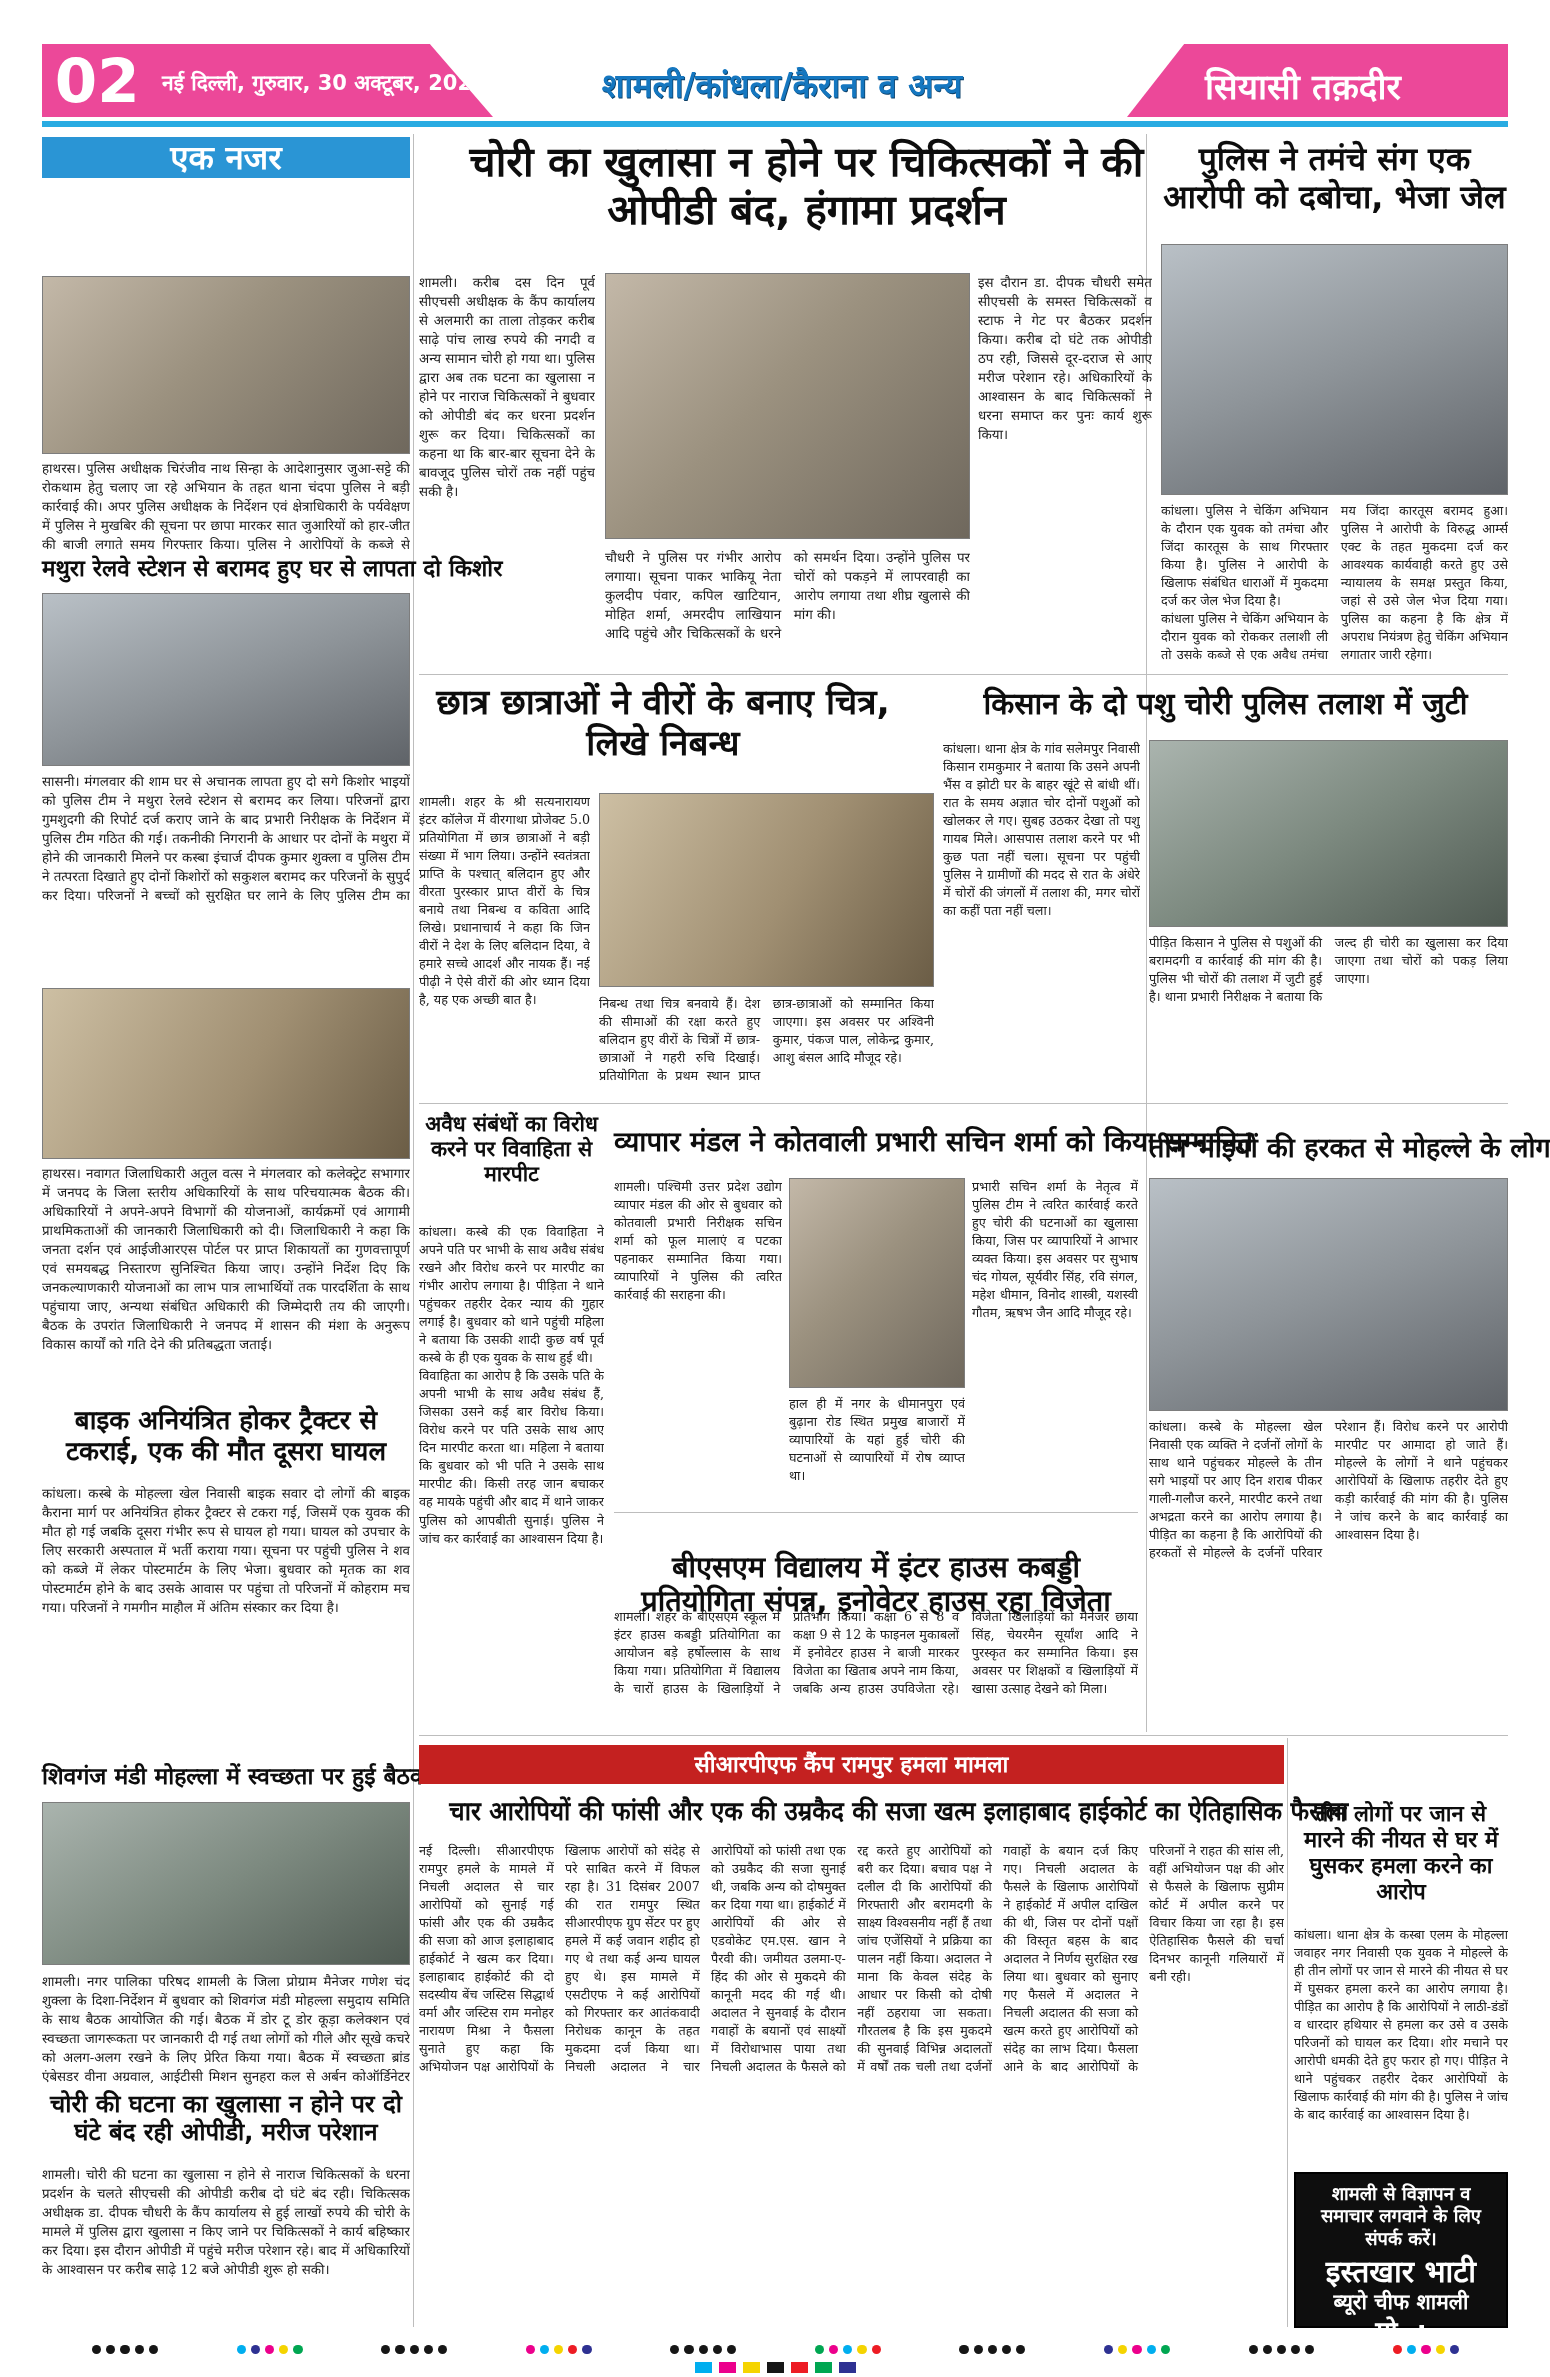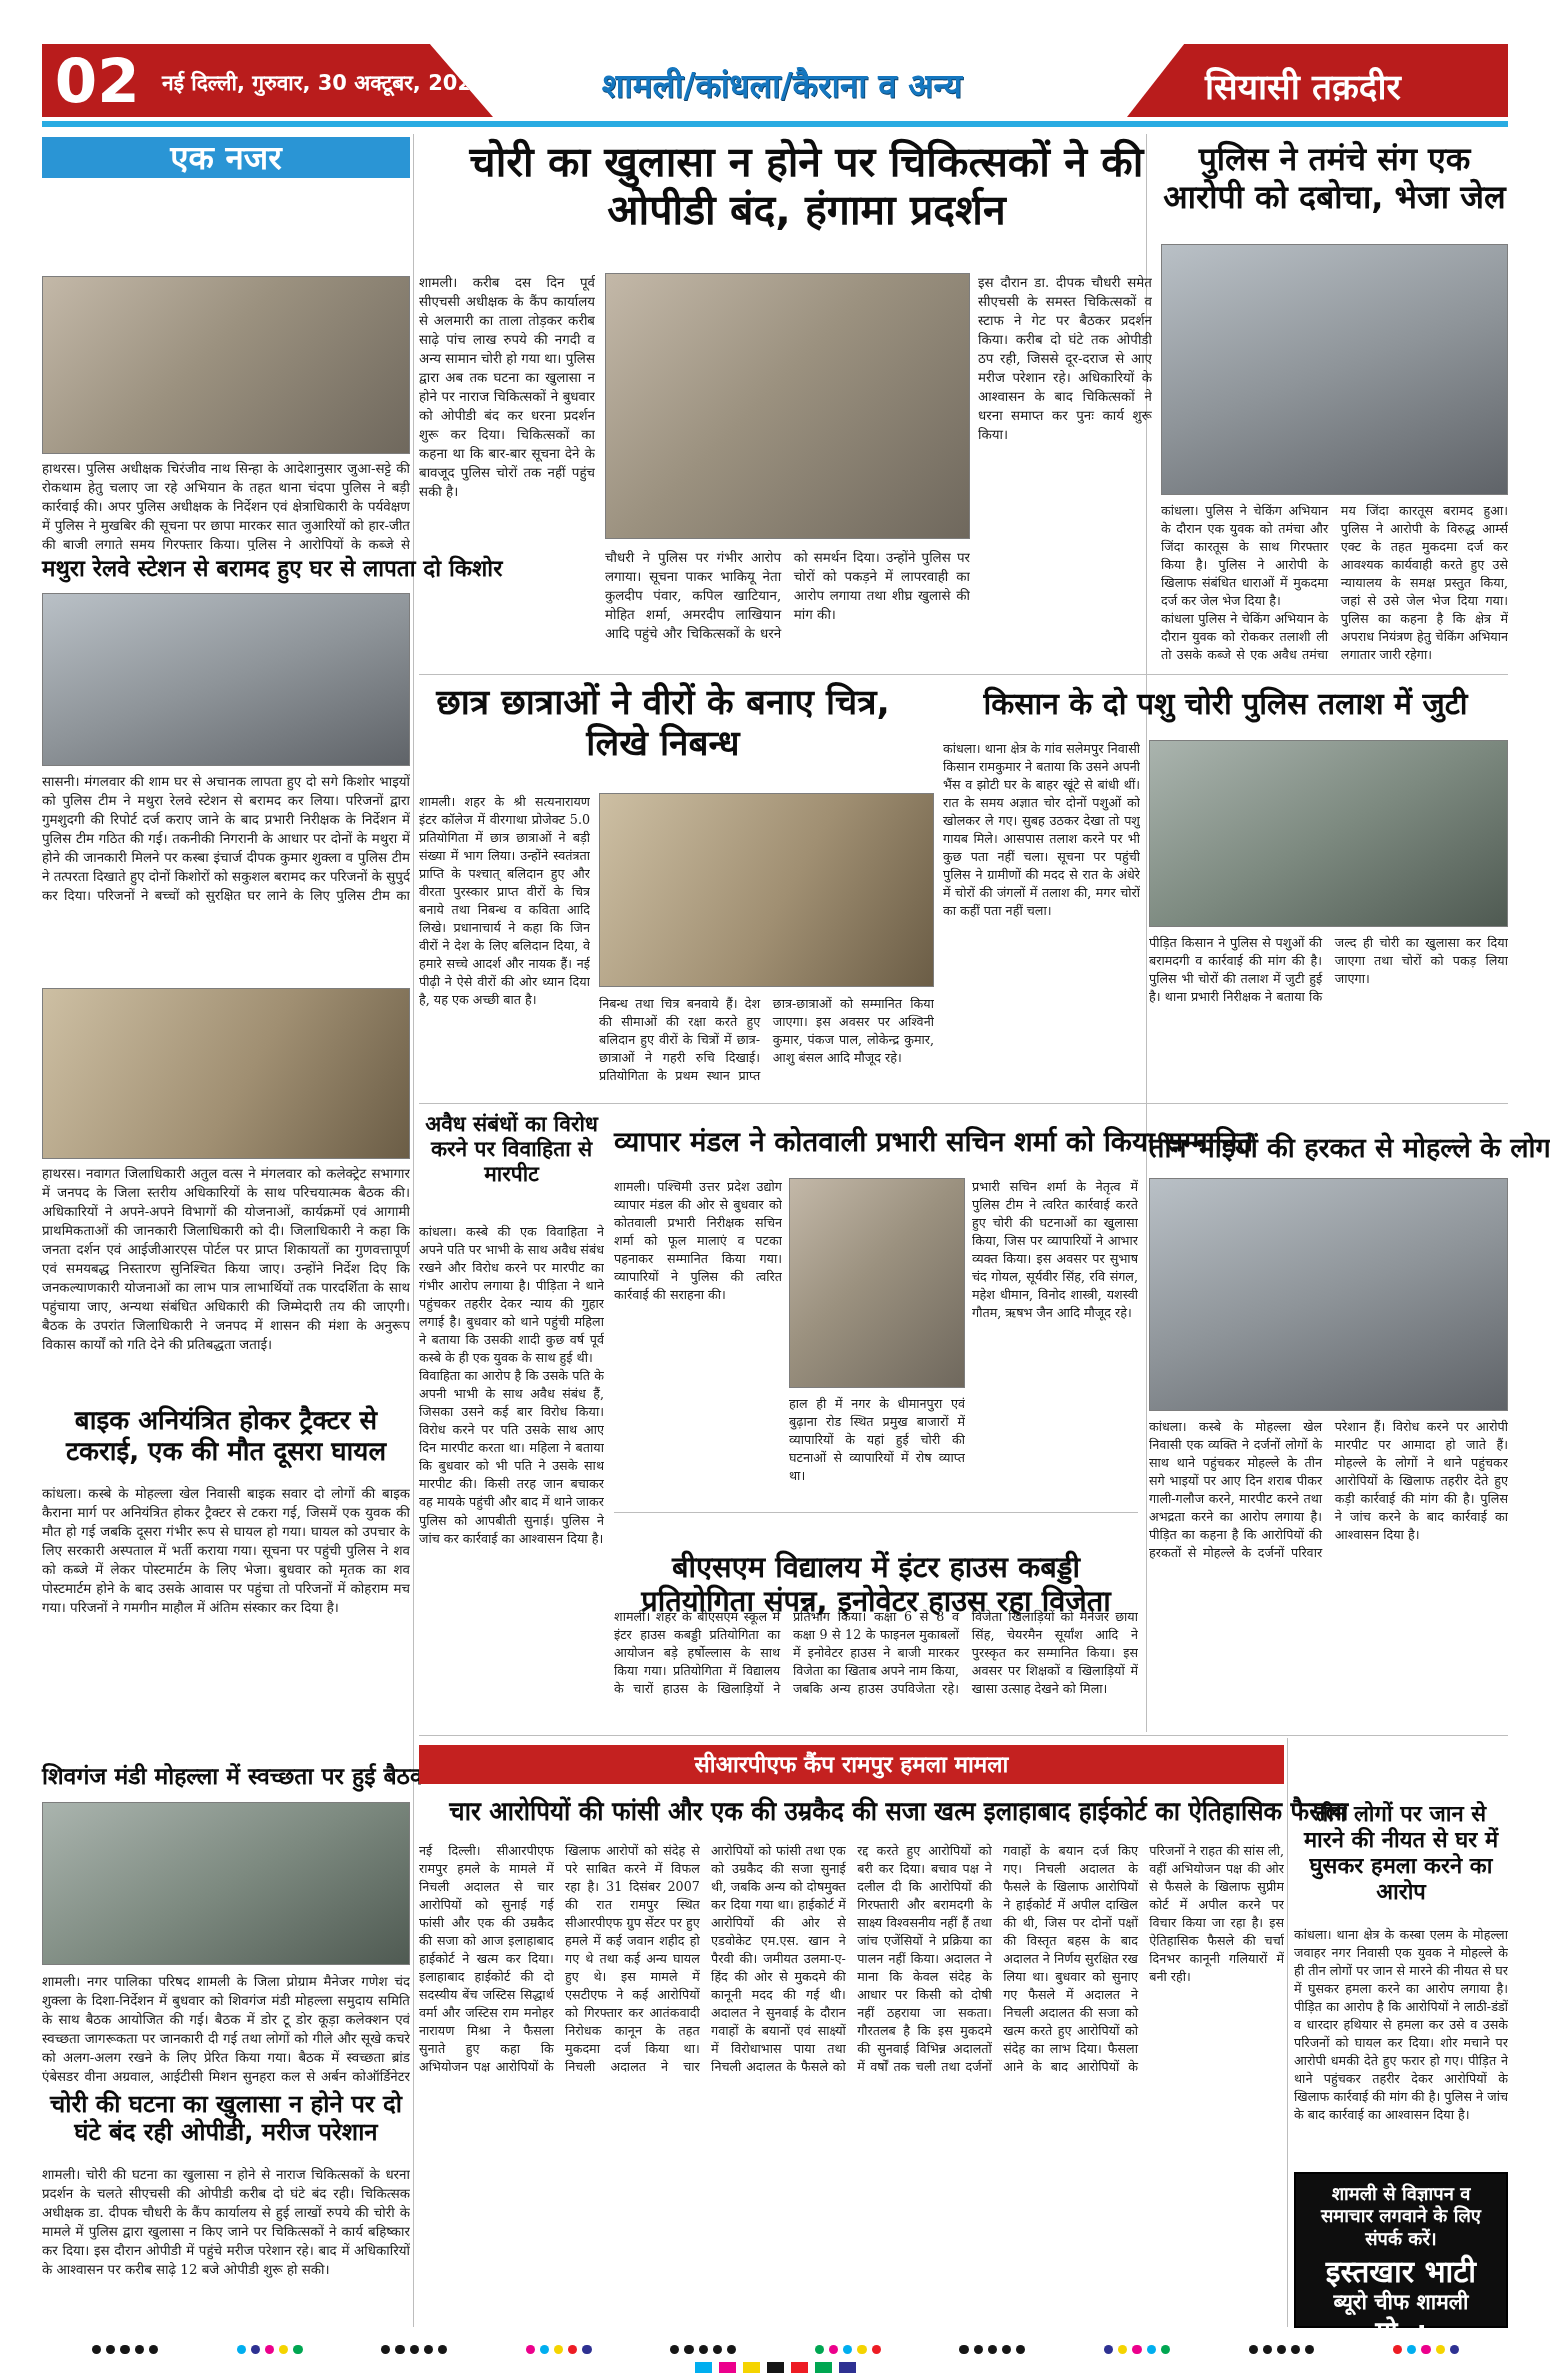--- a/index.html
+++ b/index.html
@@ -12,21 +12,21 @@
   .body-sm{font-size:12.7px;}
   .prewrap{white-space:pre-line;}
   .cols-2{column-count:2;column-gap:12.7px;}
   .cols-3{column-count:3;column-gap:12.7px;}
   .cols-6{column-count:6;column-gap:11.3px;}
   .photo{border:0.7px solid #7d7d7d;box-sizing:border-box;}
   .ph-a{background:linear-gradient(135deg,#c3b8a8 0%,#9b917f 45%,#6f685d 100%);}
   .ph-b{background:linear-gradient(160deg,#b9c0c6 0%,#8e9499 50%,#5f6368 100%);}
   .ph-c{background:linear-gradient(120deg,#cdbfa3 0%,#a08f72 55%,#6b5d46 100%);}
   .ph-d{background:linear-gradient(150deg,#aab4ae 0%,#7d8a80 50%,#4f5a52 100%);}
-  .band-red{background:#b91c1c;}
+  .band-red{background:#ec4899;}
   .vrule{width:1.4px;background:#bdbdbd;}
   .hrule{height:1.4px;background:#bdbdbd;}
   .nowrap{white-space:nowrap;}
   .condense{transform:scaleX(.93);transform-origin:center;}
   .banner-blue{background:#2a95d5;color:#fff;font-weight:bold;text-align:center;}
   .kicker-red{background:#c42120;color:#fff;font-weight:bold;text-align:center;}
   .ad-box{background:#0e0e0e;color:#fff;text-align:center;border:2.8px solid #000;box-sizing:border-box;}
   .dots-row{display:flex;justify-content:space-between;align-items:center;}
   .dot-group{display:flex;gap:5px;}
   .dot{width:9.2px;height:9.2px;border-radius:50%;display:inline-block;}

